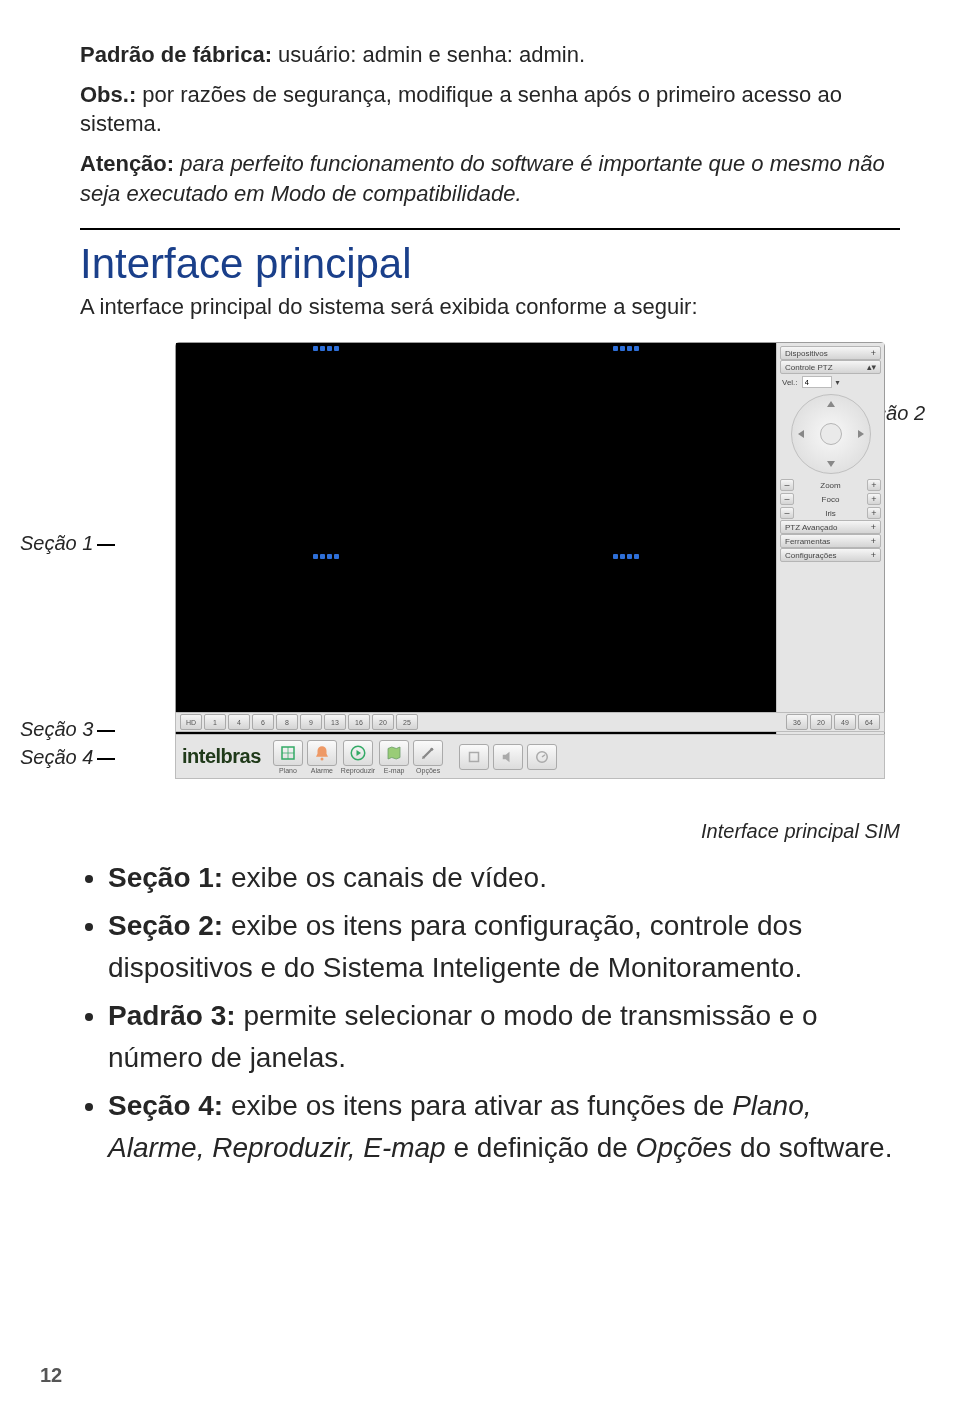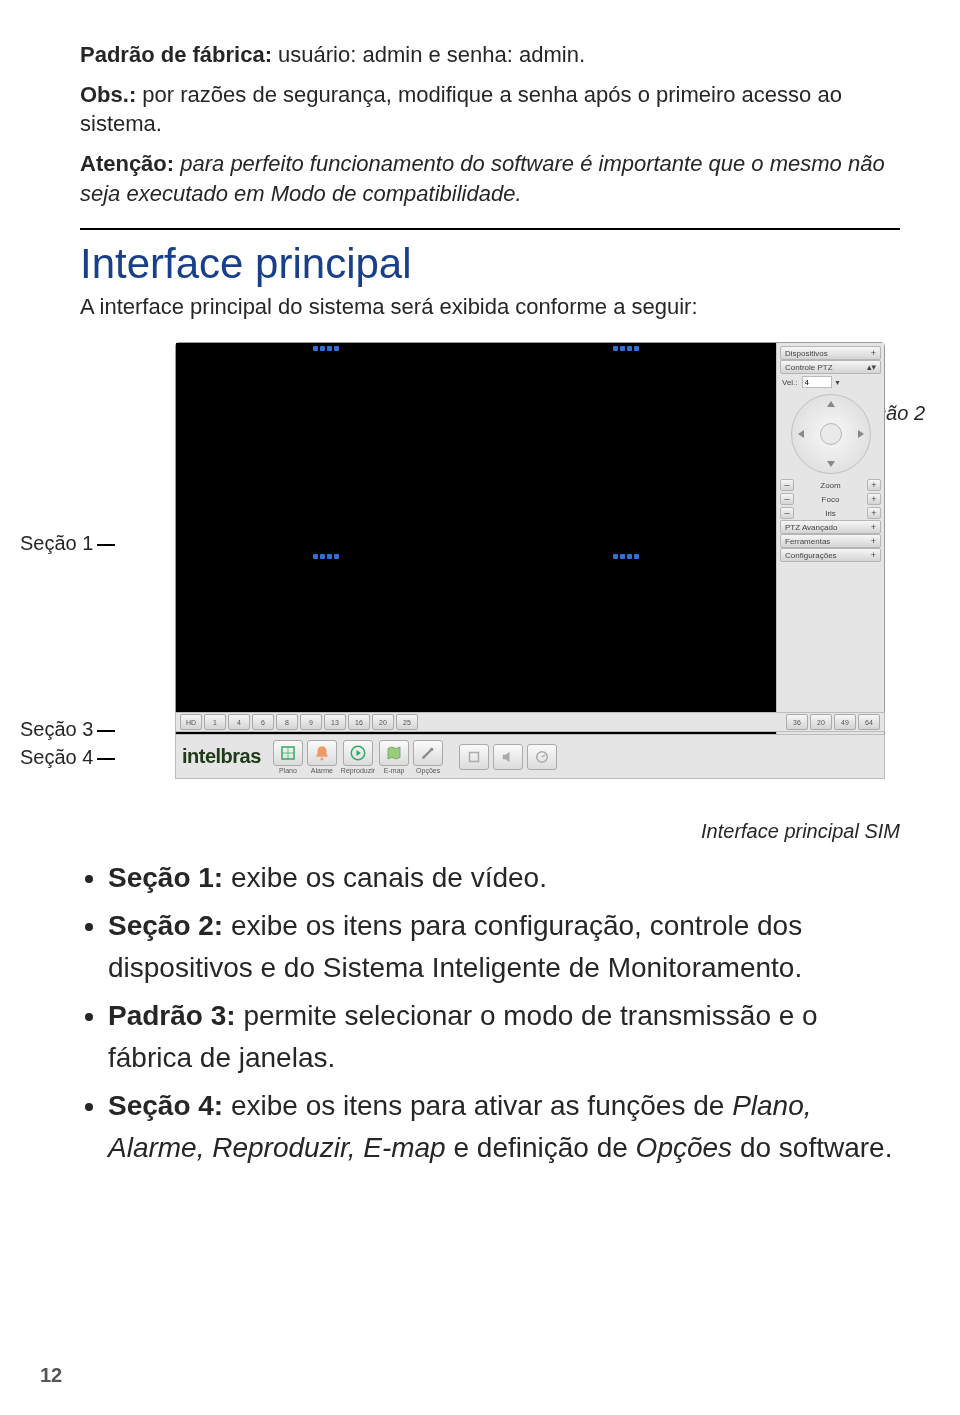--- a/index.html
+++ b/index.html
@@ -46,20 +46,21 @@
   .labels-left {
     position: absolute;
     left: -60px;
     top: 0;
     bottom: 0;
     width: 150px;
   }
   .lbl {
     position: absolute;
     font-size: 20px;
+    font-style: italic;
     font-weight: 300;
     white-space: nowrap;
   }
   .tick { width: 18px; height: 2px; background: #000; display: inline-block; vertical-align: middle; margin: 0 4px; }
 
   .app {
     position: absolute;
     left: 95px;
     top: 0;
     width: 710px;
@@ -400,20 +401,20 @@
         </div>
       </div>
     </div>
   </div>
 
   <p class="caption">Interface principal SIM</p>
 
   <ul class="bullets">
     <li><span class="bold">Seção 1:</span><span> exibe os canais de vídeo.</span></li>
     <li><span class="bold">Seção 2:</span><span> exibe os itens para configuração, controle dos dispositivos e do Sistema Inteligente de Monitoramento.</span></li>
-    <li><span class="bold">Padrão 3:</span><span> permite selecionar o modo de transmissão e o fábrica de janelas.</span></li>
+    <li><span class="bold">Padrão 3:</span><span> permite selecionar o modo de transmissão e o número de janelas.</span></li>
     <li>
       <span class="bold">Seção 4:</span><span> exibe os itens para ativar as funções de </span><span class="italic">Plano, Alarme, Reproduzir, E-map</span><span> e definição de </span><span class="italic">Opções</span><span> do software.</span>
     </li>
   </ul>
 </div>
 
 <div class="pagenum">12</div>
 
 </body></html>

